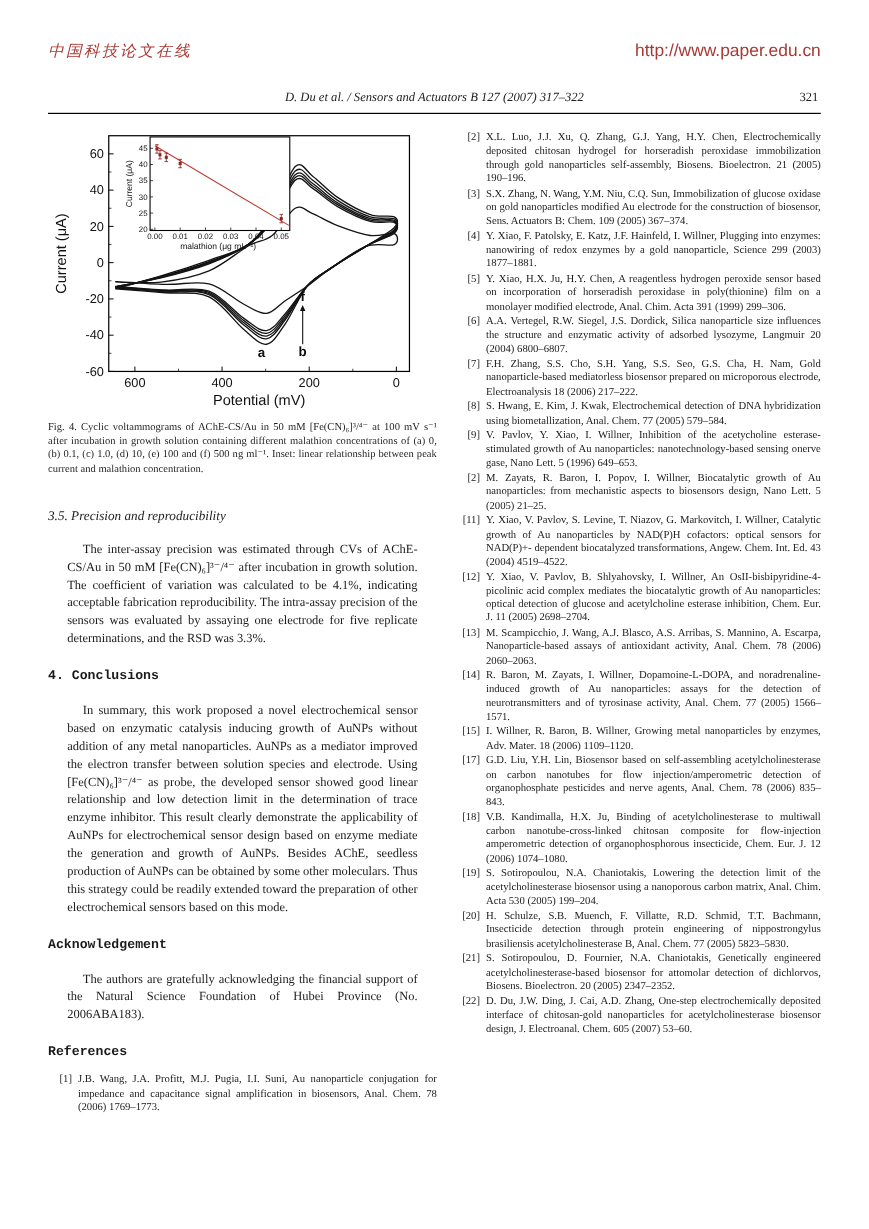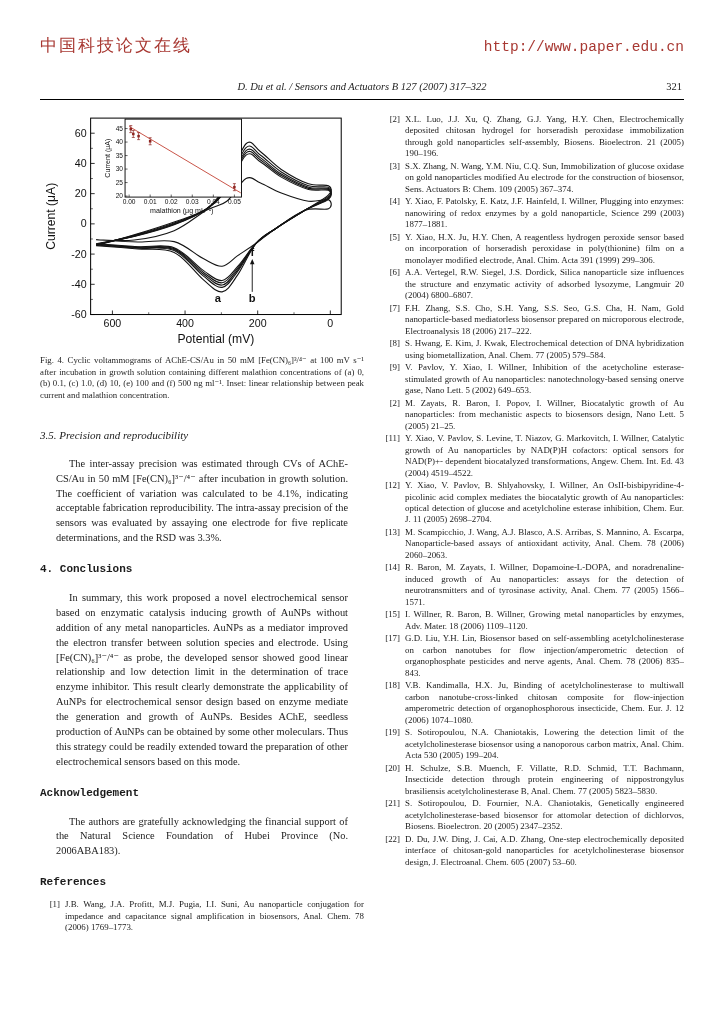--- a/index.html
+++ b/index.html
@@ -4,22 +4,22 @@
 <style>
   :root{ --red:#a83832; }
   html,body{margin:0;padding:0;}
   body{
     width:724px;height:1024px;background:#ffffff;overflow:hidden;
     font-family:"Liberation Serif","DejaVu Serif",serif;color:#1b1b1b;
     -webkit-font-smoothing:antialiased;
   }
   .page{padding:34px 40px 0 40px;}
   .masthead{display:flex;justify-content:space-between;align-items:baseline;}
-  .site-name{font-size:17px;color:var(--red);letter-spacing:2px;}
-  .site-url{font-family:Liberation Mono, monospace;font-size:14.5px;color:var(--red);}
+  .site-name{font-size:13px;color:var(--red);letter-spacing:2px;font-style:italic;}
+  .site-url{font-family:Liberation Sans, sans-serif;font-size:14.5px;color:var(--red);}
   .runhead-row{position:relative;margin-top:24px;height:14px;font-size:10.5px;}
   .runhead{position:absolute;left:0;right:0;text-align:center;font-style:italic;color:#222;}
   .pageno{position:absolute;right:2px;top:0;color:#222;}
   .head-rule{border:none;border-top:1.6px solid #000;margin:4px 0 12px 0;}
   .columns{display:flex;gap:16px;}
   .col-left{width:324px;flex:0 0 324px;}
   .col-right{width:304px;flex:1;}
   .figure-wrap{width:324px;}
   .figure-wrap svg{display:block;}
   .fig-caption{font-size:8.8px;line-height:1.33;text-align:justify;margin-top:5px;color:#1f1f1f;}
@@ -194,21 +194,21 @@
           <div class="ref">
             <span class="ref-num">[7]</span>
             <span class="ref-text">F.H. Zhang, S.S. Cho, S.H. Yang, S.S. Seo, G.S. Cha, H. Nam, Gold nanoparticle-based mediatorless biosensor prepared on microporous electrode, Electroanalysis 18 (2006) 217–222.</span>
           </div>
           <div class="ref">
             <span class="ref-num">[8]</span>
             <span class="ref-text">S. Hwang, E. Kim, J. Kwak, Electrochemical detection of DNA hybridization using biometallization, Anal. Chem. 77 (2005) 579–584.</span>
           </div>
           <div class="ref">
             <span class="ref-num">[9]</span>
-            <span class="ref-text">V. Pavlov, Y. Xiao, I. Willner, Inhibition of the acetycholine esterase-stimulated growth of Au nanoparticles: nanotechnology-based sensing onerve gase, Nano Lett. 5 (2002) 649–653.</span>
+            <span class="ref-text">V. Pavlov, Y. Xiao, I. Willner, Inhibition of the acetycholine esterase-stimulated growth of Au nanoparticles: nanotechnology-based sensing onerve gase, Nano Lett. 5 (1996) 649–653.</span>
           </div>
           <div class="ref">
             <span class="ref-num">[2]</span>
             <span class="ref-text">M. Zayats, R. Baron, I. Popov, I. Willner, Biocatalytic growth of Au nanoparticles: from mechanistic aspects to biosensors design, Nano Lett. 5 (2005) 21–25.</span>
           </div>
           <div class="ref">
             <span class="ref-num">[11]</span>
             <span class="ref-text">Y. Xiao, V. Pavlov, S. Levine, T. Niazov, G. Markovitch, I. Willner, Catalytic growth of Au nanoparticles by NAD(P)H cofactors: optical sensors for NAD(P)+- dependent biocatalyzed transformations, Angew. Chem. Int. Ed. 43 (2004) 4519–4522.</span>
           </div>
           <div class="ref">

